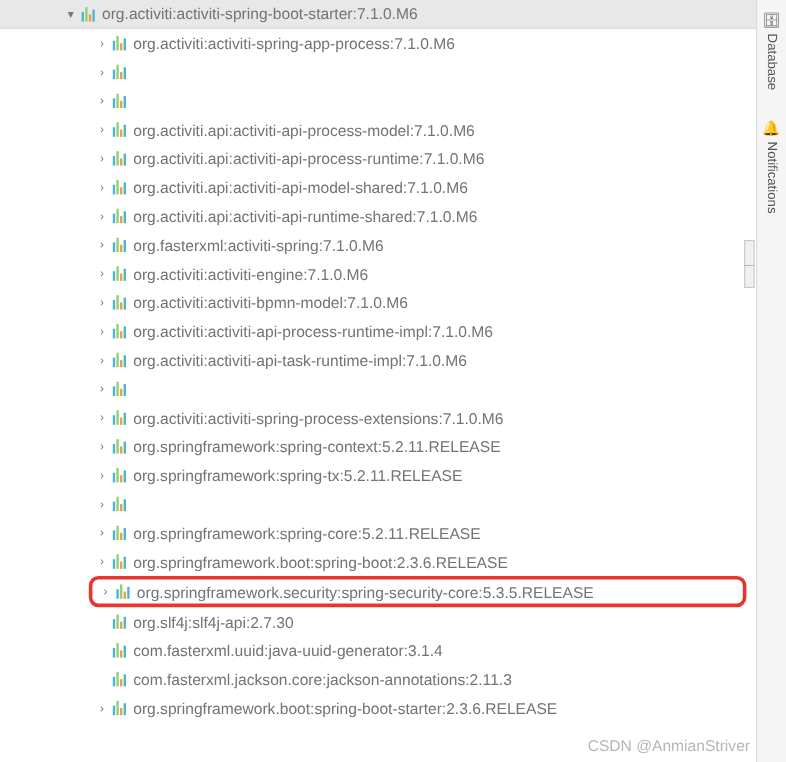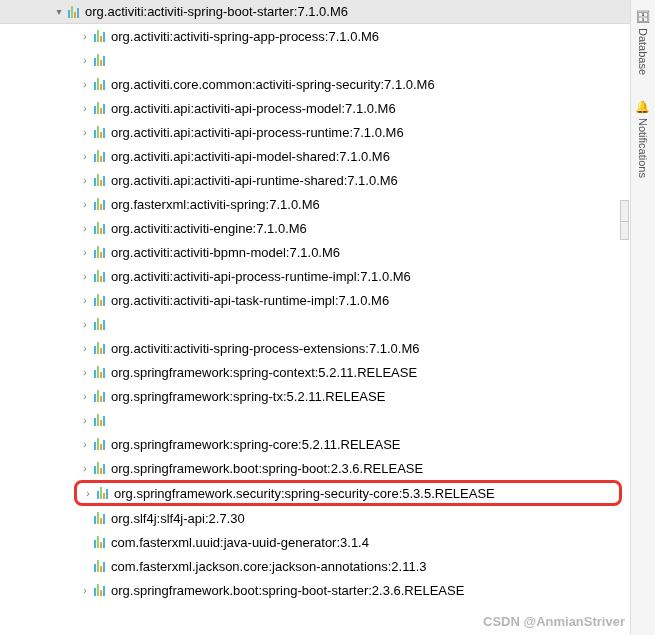--- a/index.html
+++ b/index.html
@@ -84,21 +84,21 @@
     }
     .lib-icon span {
       width: 2px;
       display: inline-block;
     }
     .lib-icon .b1 { background:#4fb3d9; height:8px; }
     .lib-icon .b2 { background:#8fd173; height:12px; }
     .lib-icon .b3 { background:#e8a33d; height:6px; }
     .lib-icon .b4 { background:#4fb3d9; height:10px; }
     .lib-label {
-      color: #000000;
+      color: #737373;
       overflow: hidden;
       text-overflow: ellipsis;
     }
     .highlight-box {
       border: 3px solid #e8362f;
       border-radius: 8px;
       margin: 0 8px 0 74px;
       height: 26px;
       display: flex;
       align-items: center;
@@ -108,21 +108,21 @@
       padding-left: 4px;
       height: 24px;
     }
     .watermark {
       position: absolute;
       bottom: 6px;
       right: 30px;
       color: rgba(120,120,120,0.55);
       font-size: 13px;
       pointer-events: none;
-      font-weight: 700;
+      font-weight: 400;
     }
     .panel-toggle {
       position: absolute;
       right: 26px;
       top: 200px;
       width: 9px;
       height: 40px;
       background: #f0f0f0;
       border: 1px solid #ccc;
       display:flex;
@@ -170,21 +170,20 @@
         </span>
       </div>
       <div class="tree-row">
         <span class="chevron">›</span>
         <span class="lib-icon">
           <span class="b1"></span>
           <span class="b2"></span>
           <span class="b3"></span>
           <span class="b4"></span>
         </span>
-        <span class="lib-label">org.activiti.core.common:activiti-spring-security:7.1.0.M6</span>
       </div>
       <div class="tree-row">
         <span class="chevron">›</span>
         <span class="lib-icon">
           <span class="b1"></span>
           <span class="b2"></span>
           <span class="b3"></span>
           <span class="b4"></span>
         </span>
         <span class="lib-label">org.activiti.api:activiti-api-process-model:7.1.0.M6</span>

